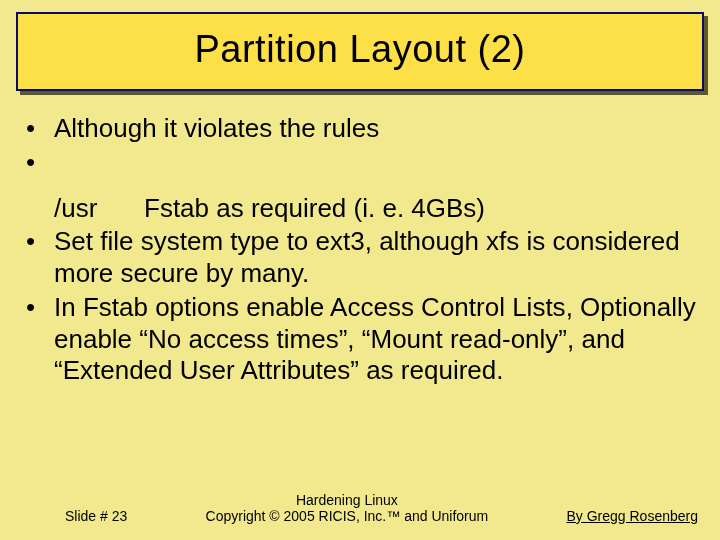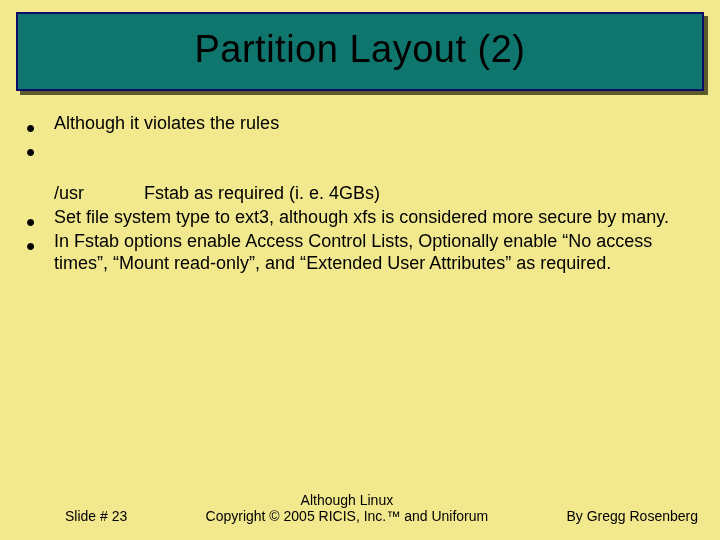--- a/index.html
+++ b/index.html
@@ -6,40 +6,40 @@
   body {
     width: 720px;
     height: 540px;
     background: #f2e98f;
     font-family: Arial, Helvetica, sans-serif;
     position: relative;
     overflow: hidden;
   }
   .title-bar {
     margin: 12px 16px 0 16px;
-    background: #0f766e;
+    background: #fde047;
     border: 2px solid #0a0a6b;
     box-shadow: 4px 4px 0 #5a5a2a;
     padding: 14px 10px 18px 10px;
     text-align: center;
   }
   .title-bar h1 {
     font-size: 38px;
     font-weight: normal;
     color: #000;
     letter-spacing: 0.5px;
   }
   .content {
     padding: 22px 20px 0 20px;
   }
   .bullets {
     list-style: none;
   }
   .bullets li {
-    font-size: 18px;
+    font-size: 26px;
     line-height: 1.22;
     color: #000;
     position: relative;
     padding-left: 34px;
     margin-bottom: 2px;
   }
   .bullets li::before {
     content: "•";
     position: absolute;
     left: 6px;
@@ -63,20 +63,21 @@
     font-size: 14px;
     color: #000;
   }
   .footer-center {
     text-align: center;
     flex: 1;
   }
   .footer-right {
     text-align: right;
     white-space: nowrap;
+    text-decoration: underline;
   }
   .footer-left {
     white-space: nowrap;
     margin-left: 43px;
   }
   b { font-weight: normal; }
 </style>
 </head>
 <body>
 
@@ -97,19 +98,19 @@
     </li>
     <li>
       <span>In Fstab options enable </span><b>Access Control Lists</b><span>, Optionally enable “</span><b>No access times</b><span>”, “</span><b>Mount read-only</b><span>”, and “</span><b>Extended User Attributes</b><span>” as required.</span>
     </li>
   </ul>
 </div>
 
 <div class="footer">
   <div class="footer-left">Slide # 23</div>
   <div class="footer-center">
-    <div>Although Linux</div>
+    <div>Hardening Linux</div>
     <div>Copyright © 2005 RICIS, Inc.™ and Uniforum</div>
   </div>
   <div class="footer-right">
     <div>By Gregg Rosenberg</div>
   </div>
 </div>
 
 </body></html>

